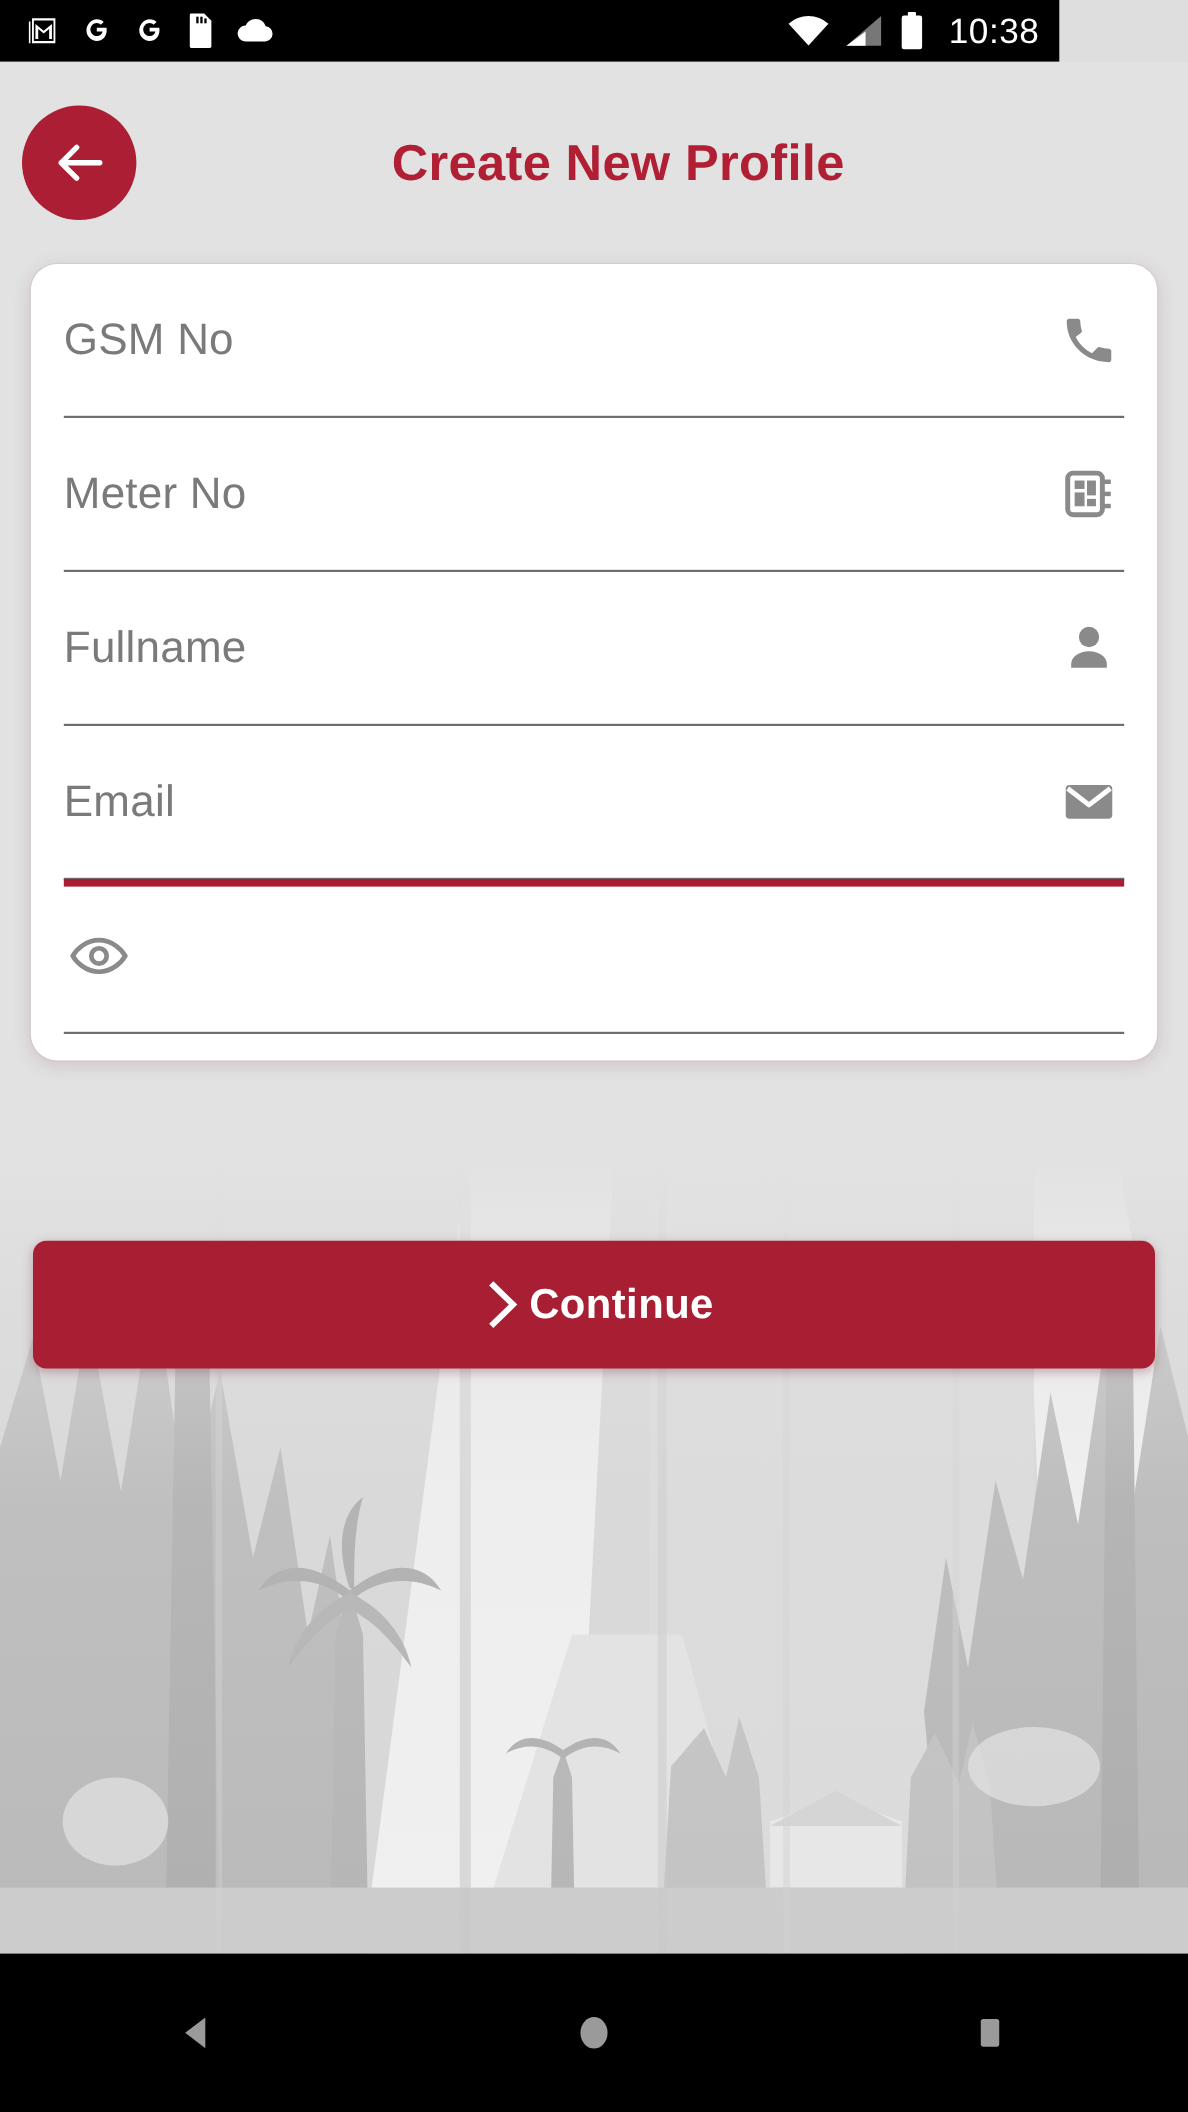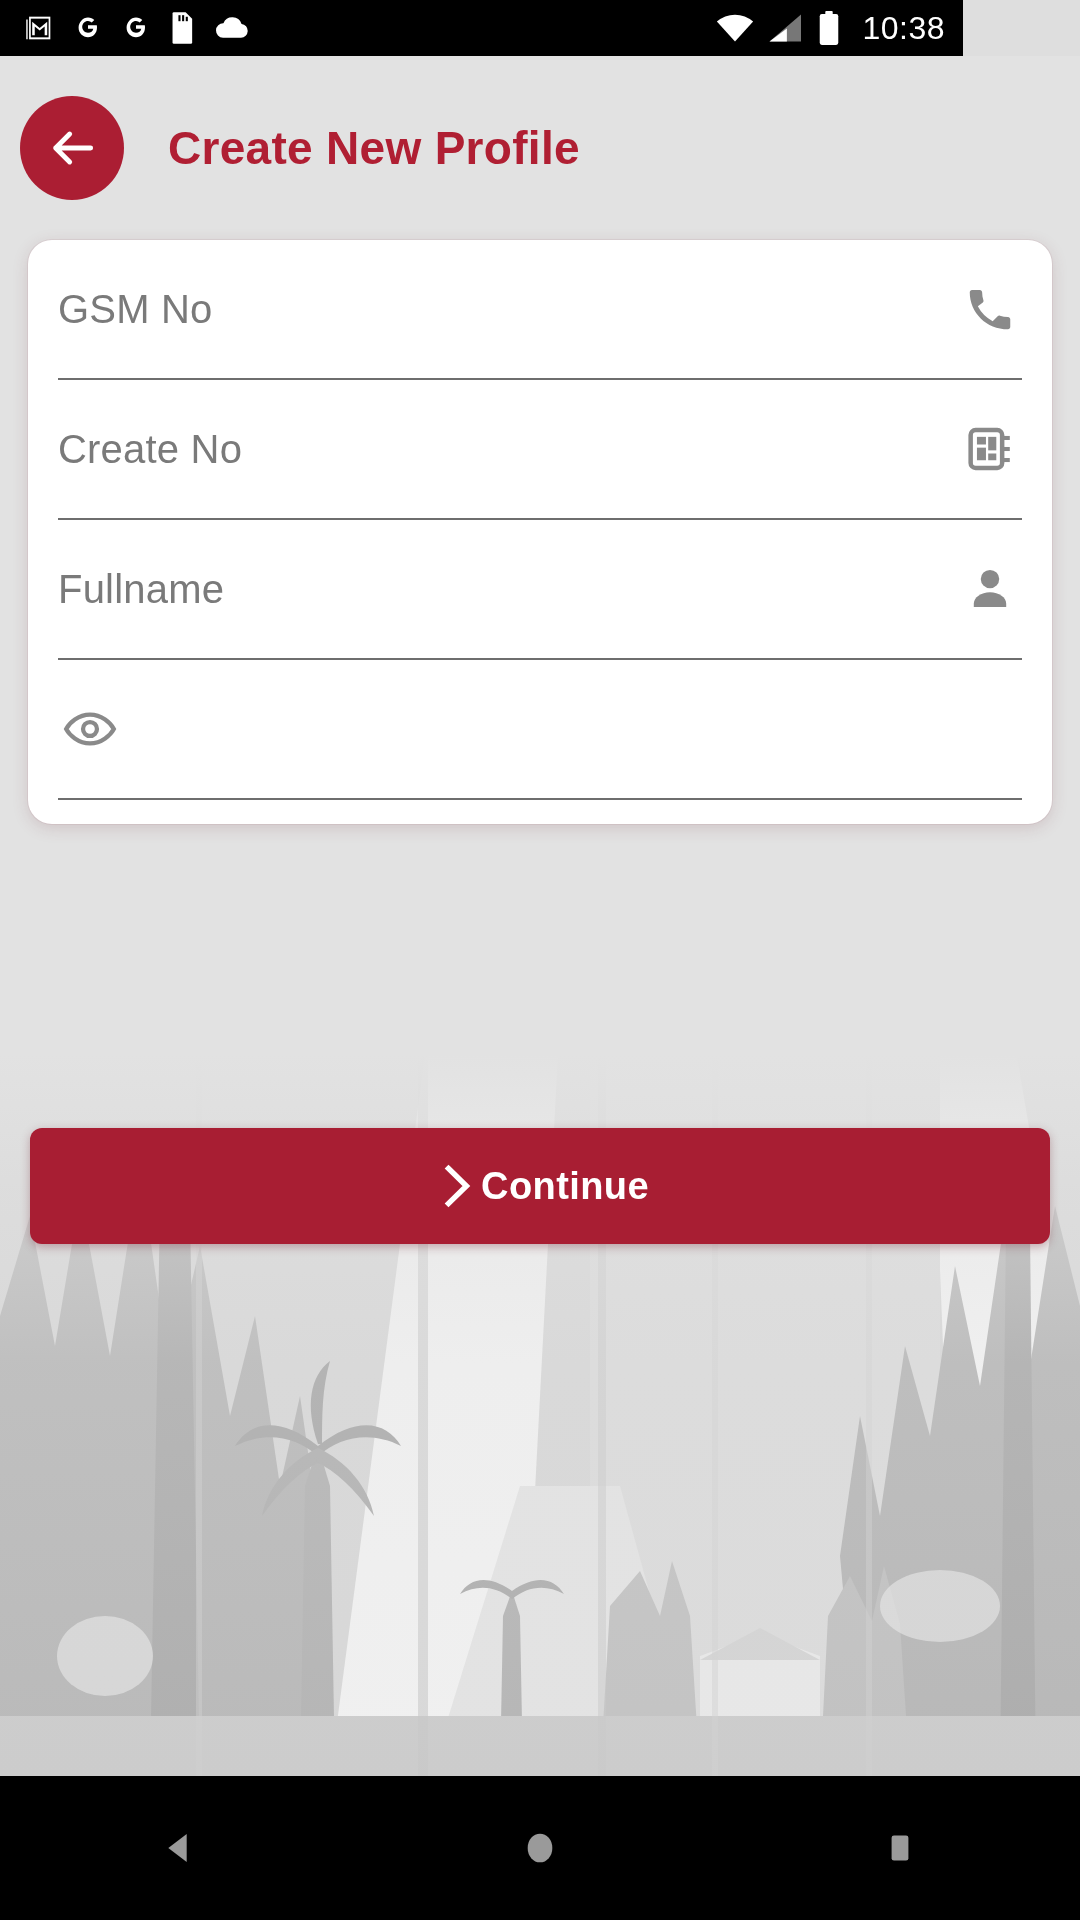--- a/index.html
+++ b/index.html
@@ -41,21 +41,21 @@
     position:absolute; top:56px; left:0; width:1080px; height:184px;
     display:flex; align-items:center;
   }
   .back-btn{
     width:104px; height:104px; border-radius:50%;
     background:#AB1E33; margin-left:20px;
     display:flex; align-items:center; justify-content:center;
     cursor:pointer; flex:0 0 auto;
   }
   .page-title{
-    flex:1; margin-right:124px;
+    flex:1; text-align:center; margin-right:124px;
     color:#B01F33; font-size:46px; font-weight:bold;
     letter-spacing:0.3px;
     padding-left:44px;
   }
 
   
   .card{
     position:absolute; left:28px; top:240px; width:1024px;
     background:#FFFFFF; border-radius:24px;
     box-shadow:0 4px 16px rgba(120,60,70,0.18), 0 0 0 1px rgba(190,150,160,0.18);
@@ -209,21 +209,21 @@
     <div class="field">
       <div class="field-label">GSM No</div>
       <div class="field-icon">
         <svg width="54" height="54" viewBox="0 0 24 24">
           <path d="M6.6 10.8a15.1 15.1 0 0 0 6.6 6.6l2.2-2.2c.27-.27.67-.36 1.02-.24 1.12.37 2.33.57 3.58.57.55 0 1 .45 1 1V20c0 .55-.45 1-1 1C10.4 21 3 13.6 3 4.5c0-.55.45-1 1-1h3.5c.55 0 1 .45 1 1 0 1.25.2 2.46.57 3.58.11.35.03.74-.25 1.02z" fill="#8A8A8A"></path>
         </svg>
       </div>
     </div>
 
     <div class="field">
-      <div class="field-label">Create No</div>
+      <div class="field-label">Meter No</div>
       <div class="field-icon">
         <svg width="54" height="54" viewBox="0 0 24 24">
           <rect x="3.4" y="3.6" width="14" height="16.8" rx="2.2" fill="none" stroke="#8A8A8A" stroke-width="2"></rect>
           <rect x="6.2" y="6.6" width="4" height="3.4" fill="#8A8A8A"></rect>
           <rect x="11.2" y="6.6" width="3.6" height="6" fill="#8A8A8A"></rect>
           <rect x="6.2" y="11.4" width="4" height="5.6" fill="#8A8A8A"></rect>
           <rect x="11.2" y="14" width="3.6" height="3" fill="#8A8A8A"></rect>
           <rect x="17.6" y="6.2" width="3.2" height="1.8" fill="#8A8A8A"></rect>
           <rect x="17.6" y="11.1" width="3.2" height="1.8" fill="#8A8A8A"></rect>
           <rect x="17.6" y="16" width="3.2" height="1.8" fill="#8A8A8A"></rect>
@@ -234,20 +234,29 @@
     <div class="field">
       <div class="field-label">Fullname</div>
       <div class="field-icon">
         <svg width="54" height="54" viewBox="0 0 24 24">
           <circle cx="12" cy="7.6" r="4.1" fill="#8A8A8A"></circle>
           <path d="M12 13.4c-4 0-7.2 2.3-7.2 5.1V20h14.4v-1.5c0-2.8-3.2-5.1-7.2-5.1z" fill="#8A8A8A"></path>
         </svg>
       </div>
     </div>
 
+    <div class="field focused">
+      <div class="field-label">Email</div>
+      <div class="field-icon">
+        <svg width="54" height="54" viewBox="0 0 24 24">
+          <rect x="2.6" y="5.2" width="18.8" height="13.6" rx="1.6" fill="#8A8A8A"></rect>
+          <path d="M3.4 6.6 12 13.2l8.6-6.6" fill="none" stroke="#fff" stroke-width="2" stroke-linejoin="round"></path>
+        </svg>
+      </div>
+    </div>
 
     <div class="field">
       <div class="field-icon">
         <svg width="54" height="54" viewBox="0 0 24 24">
           <path d="M12 5.6C6.8 5.6 2.8 9.4 1.4 12c1.4 2.6 5.4 6.4 10.6 6.4S21.2 14.6 22.6 12C21.2 9.4 17.2 5.6 12 5.6z" fill="none" stroke="#8A8A8A" stroke-width="1.9"></path>
           <circle cx="12" cy="12" r="3.1" fill="none" stroke="#8A8A8A" stroke-width="1.9"></circle>
         </svg>
       </div>
     </div>
 

